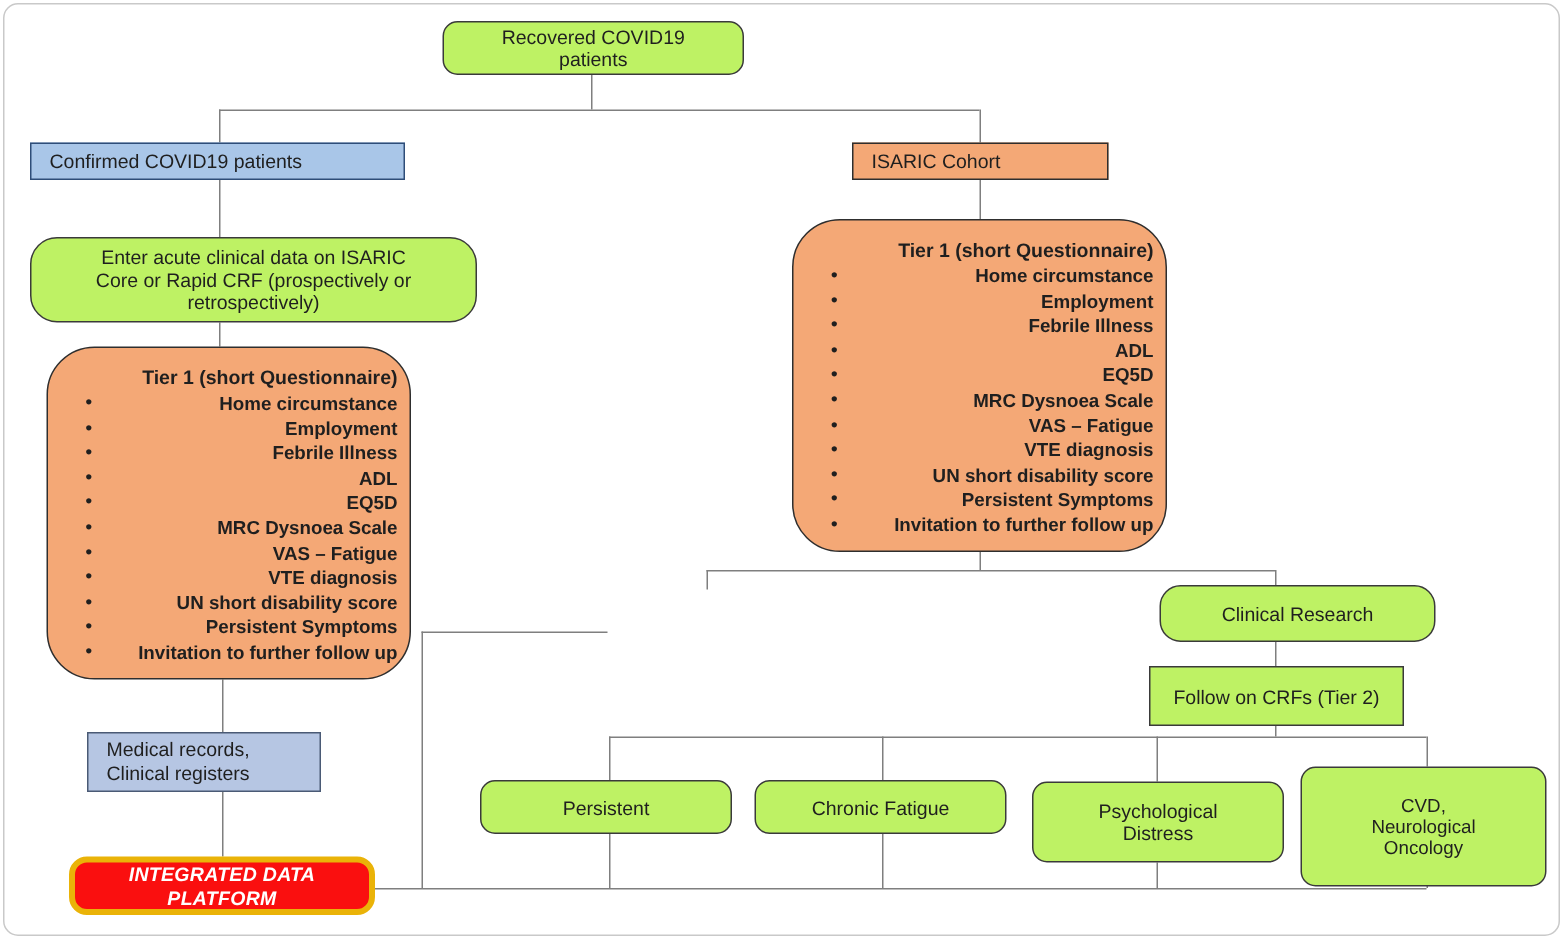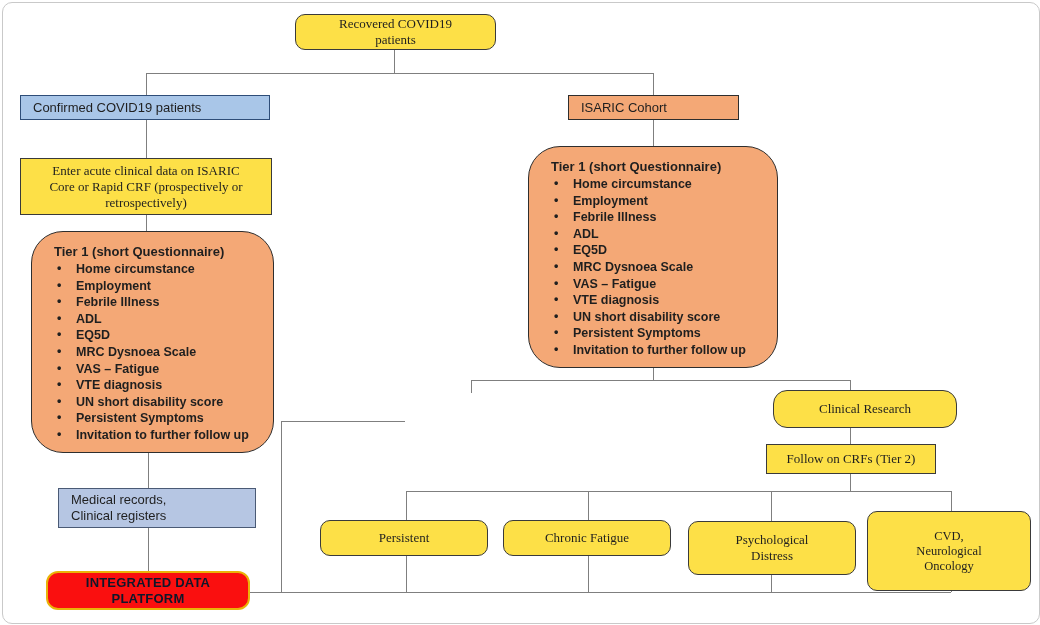--- a/index.html
+++ b/index.html
@@ -5,33 +5,33 @@
   html,body { margin:0; padding:0; background:#ffffff; font-family:"Liberation Sans", sans-serif; }
   .canvas {
     position:relative; width:1036px; height:620px; margin:2px;
     background:#ffffff; border:1px solid #c9c9c9; border-radius:10px;
     overflow:hidden; color:#1f1f1f;
   }
   .box { position:absolute; box-sizing:border-box; font-size:13px; color:#1f1f1f; }
   .center { display:flex; align-items:center; justify-content:center; text-align:center; }
   .leftpad { display:flex; align-items:center; padding-left:12px; text-align:right; }
   .multiline { white-space:pre-line; }
-  .white { background:#fde047; border:1.5px solid #3a3a3a;font-family:Liberation Serif, serif; }
+  .white { background:#bef264; border:1.5px solid #3a3a3a; }
   .rounded { border-radius:10px; }
   .rounded-lg { border-radius:14px; }
   .blue   { background:#A9C6E8; border:1.2px solid #2e4d78; }
   .steel  { background:#B6C6E3; border:1.2px solid #4a5a75; }
   .orange { background:#F4A876; border:1.5px solid #2e2e2e; }
   .red-box {
-    background:#fa0f0f; border:2px solid #eab308; border-radius:12px;
-    color:#0f172a; font-weight:bold; letter-spacing:.2px;
+    background:#fa0f0f; border:4px solid #eab308; border-radius:12px;
+    color:#ffffff; font-weight:bold; letter-spacing:.2px;font-style:italic;
   }
   .tier {
     position:absolute; box-sizing:border-box; background:#F4A876;
-    border:1.5px solid #2e2e2e; border-radius:32px; padding:12px 8px 8px 18px;
+    border:1.5px solid #2e2e2e; border-radius:32px; padding:12px 8px 8px 18px;text-align:right;
   }
   .tier-title { font-weight:bold; font-size:13px; margin:0 0 4px 4px; }
   ul.tier-list { list-style:none; margin:0; padding:0; font-size:12.5px; }
   ul.tier-list li { position:relative; padding-left:26px; margin-bottom:3px; line-height:13.6px;font-weight:bold; }
   ul.tier-list li::before { content:"\2022"; position:absolute; left:7px; top:-1px; }
   .hl, .vl { position:absolute; background:#7f7f7f; }
   .hl { height:1px; } .vl { width:1px; }
 </style>
 </head>
 <body>
@@ -66,21 +66,21 @@
   <div class="vl" style="left:768px; top:572px; height:17px;"></div>
   <div class="vl" style="left:948px; top:573px; height:16px;"></div>
 
   <div class="box white rounded center multiline" style="left:292px; top:11px; width:201px; height:36px;">Recovered COVID19
 patients</div>
 
   <div class="box blue leftpad" style="left:17px; top:92px; width:250px; height:25px;">Confirmed COVID19 patients</div>
 
   <div class="box orange leftpad" style="left:565px; top:92px; width:171px; height:25px;">ISARIC Cohort</div>
 
-  <div class="box white center multiline" style="left:17px; top:155px; width:252px; height:57px;">Enter acute clinical data on ISARIC
+  <div class="box white center multiline" style="left:17px; top:155px; width:298px; height:57px;border-radius:18px;">Enter acute clinical data on ISARIC
 Core or Rapid CRF (prospectively or
 retrospectively)</div>
 
   <div class="tier" style="left:28px; top:228px; width:243px; height:222px;">
     <div class="tier-title">Tier 1 (short Questionnaire)</div>
     <ul class="tier-list">
         <li>Home circumstance</li>
         <li>Employment</li>
         <li>Febrile Illness</li>
         <li>ADL</li>
@@ -107,32 +107,32 @@
         <li>VTE diagnosis</li>
         <li>UN short disability score</li>
         <li>Persistent Symptoms</li>
         <li>Invitation to further follow up</li>
       </ul>
   </div>
 
 
   <div class="box white rounded-lg center" style="left:770px; top:387px; width:184px; height:38px;">Clinical Research</div>
 
-  <div class="box white center" style="left:763px; top:441px; width:170px; height:30px;">Follow on CRFs (Tier 2)</div>
+  <div class="box white center" style="left:763px; top:441px; width:170px; height:40px;">Follow on CRFs (Tier 2)</div>
 
   <div class="box white rounded center" style="left:317px; top:517px; width:168px; height:36px;">Persistent</div>
 
   <div class="box white rounded center" style="left:500px; top:517px; width:168px; height:36px;">Chronic Fatigue</div>
 
   <div class="box white rounded center multiline" style="left:685px; top:518px; width:168px; height:54px;">Psychological
 Distress</div>
 
   <div class="box white rounded center multiline" style="left:864px; top:508px; width:164px; height:80px; font-size:12.5px;">CVD,
 Neurological
 Oncology</div>
 
-  <div class="box steel leftpad multiline" style="left:55px; top:485px; width:198px; height:40px; line-height:16px;">Medical records,
+  <div class="box steel leftpad multiline" style="left:55px; top:485px; width:156px; height:40px; line-height:16px;">Medical records,
 Clinical registers</div>
 
   <div class="box red-box center multiline" style="left:43px; top:568px; width:204px; height:39px; line-height:16px;">INTEGRATED DATA
 PLATFORM</div>
 
 </div>
 
 </body></html>

